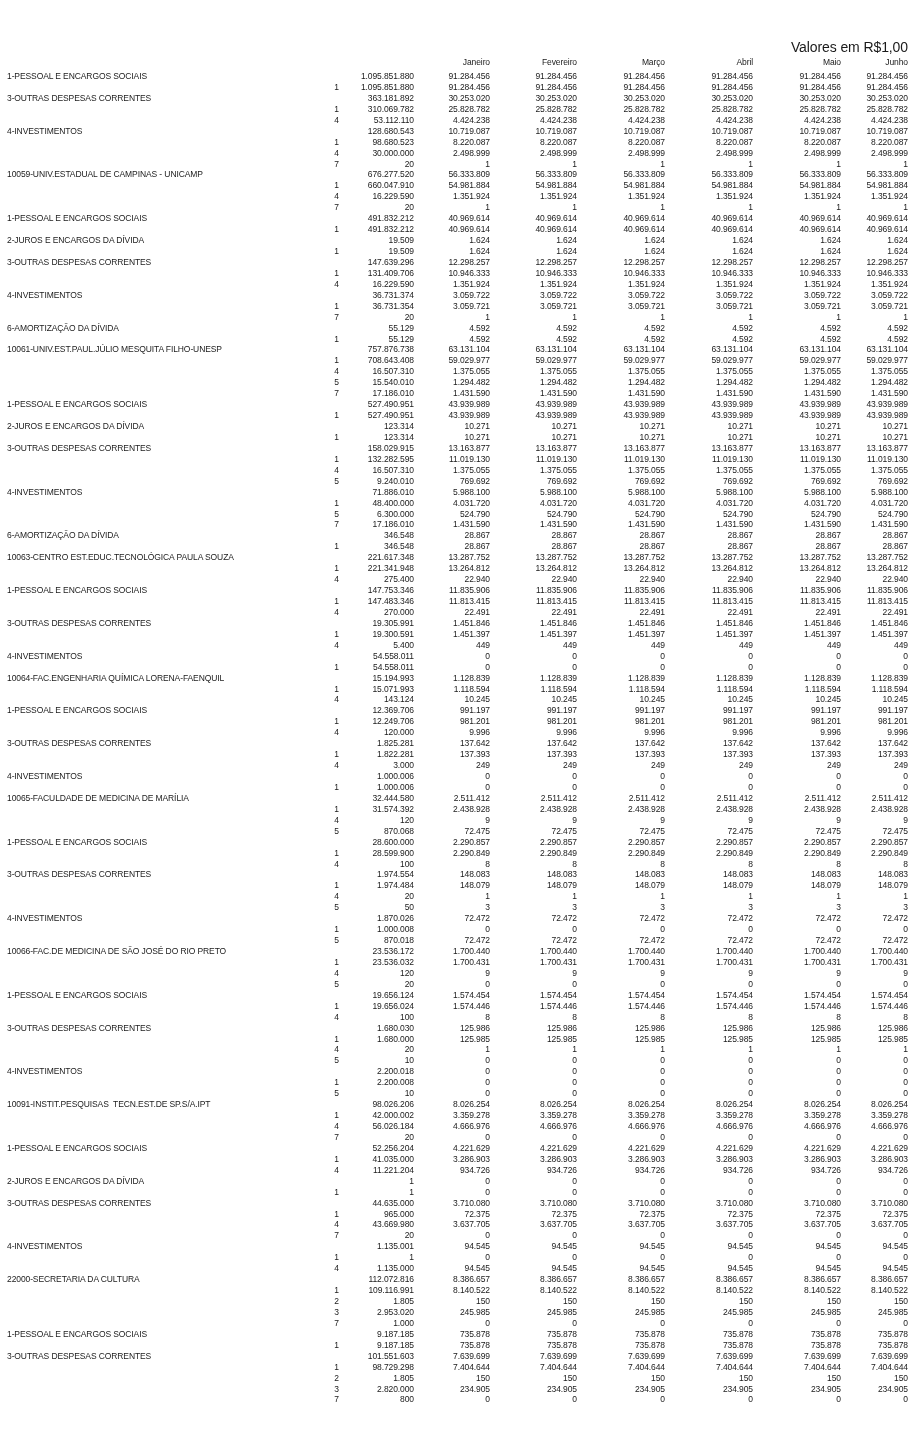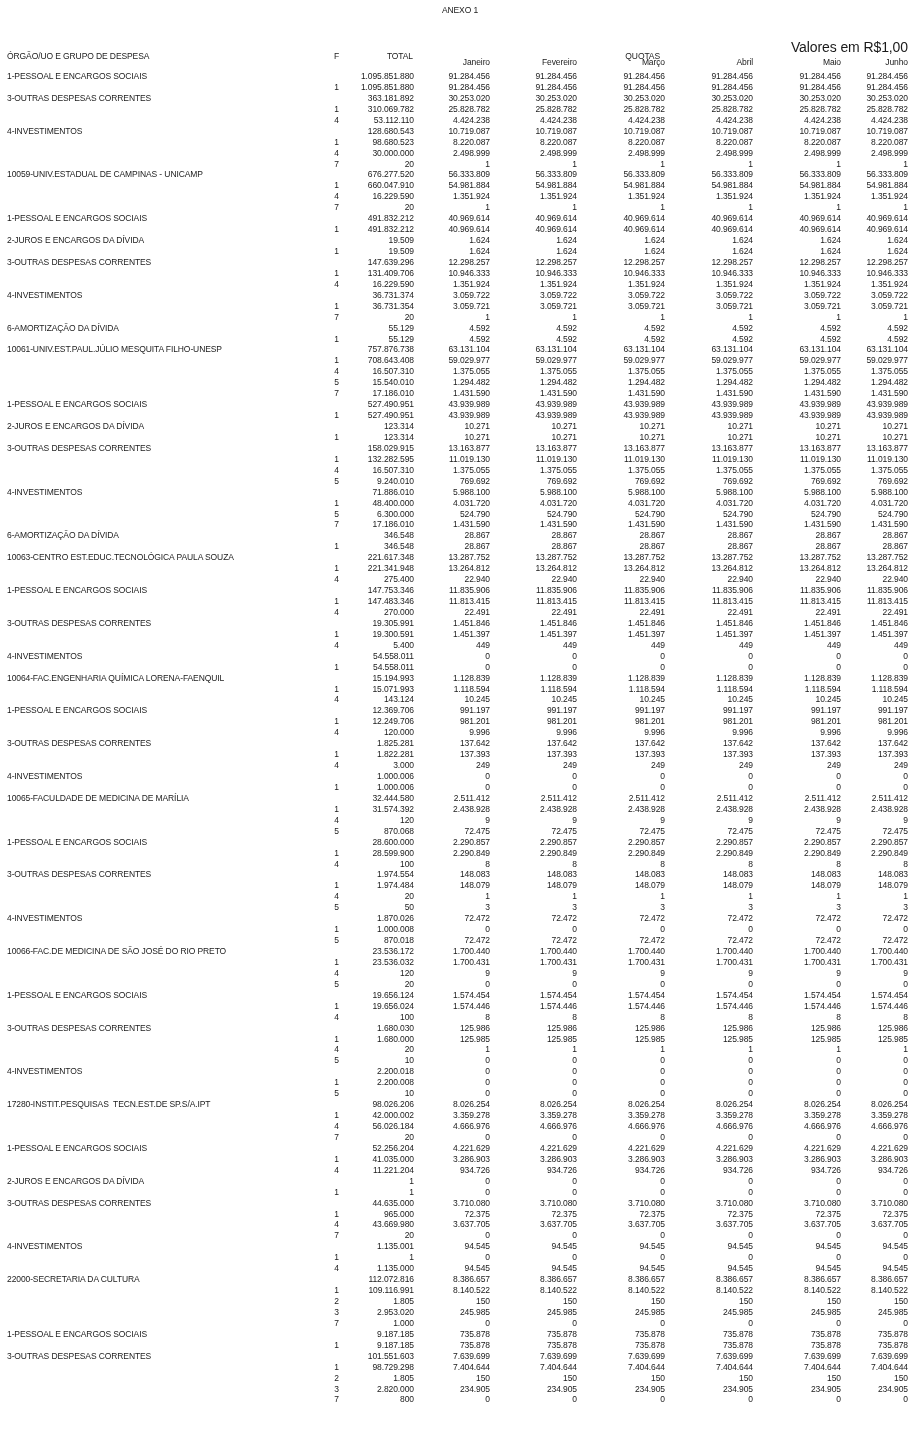--- a/index.html
+++ b/index.html
@@ -37,36 +37,24 @@
   .cl { text-align:left; }
   .cf { text-align:right; }
   .cn { text-align:right; }
 </style>
 </head>
 <body>
 
 <div class="page">
 
   <div class="titles">
-    <div>ANEXO 1</div>
   </div>
 
   <div class="note">Valores em R$1,00</div>
 
-  <div class="grid hdr1">
-    <div class="hl">ÓRGÃO/UO E GRUPO DE DESPESA</div>
-    <div class="hf">F</div>
-    <div class="ht">TOTAL</div>
-    <div></div>
-    <div></div>
-    <div class="hq">QUOTAS</div>
-    <div></div>
-    <div></div>
-    <div></div>
-  </div>
 
   <div class="grid hdr2">
     <div></div>
     <div></div>
     <div></div>
     <div class="hm">Janeiro</div>
     <div class="hm">Fevereiro</div>
     <div class="hm">Março</div>
     <div class="hm">Abril</div>
     <div class="hm">Maio</div>
@@ -1102,21 +1090,21 @@
         <div class="cf">5</div>
         <div class="cn">10</div>
         <div class="cn">0</div>
         <div class="cn">0</div>
         <div class="cn">0</div>
         <div class="cn">0</div>
         <div class="cn">0</div>
         <div class="cn">0</div>
       </div>
       <div class="grid row">
-        <div class="cl">17280-INSTIT.PESQUISAS  TECN.EST.DE SP.S/A.IPT</div>
+        <div class="cl">10091-INSTIT.PESQUISAS  TECN.EST.DE SP.S/A.IPT</div>
         <div class="cf"></div>
         <div class="cn">98.026.206</div>
         <div class="cn">8.026.254</div>
         <div class="cn">8.026.254</div>
         <div class="cn">8.026.254</div>
         <div class="cn">8.026.254</div>
         <div class="cn">8.026.254</div>
         <div class="cn">8.026.254</div>
       </div>
       <div class="grid row">

